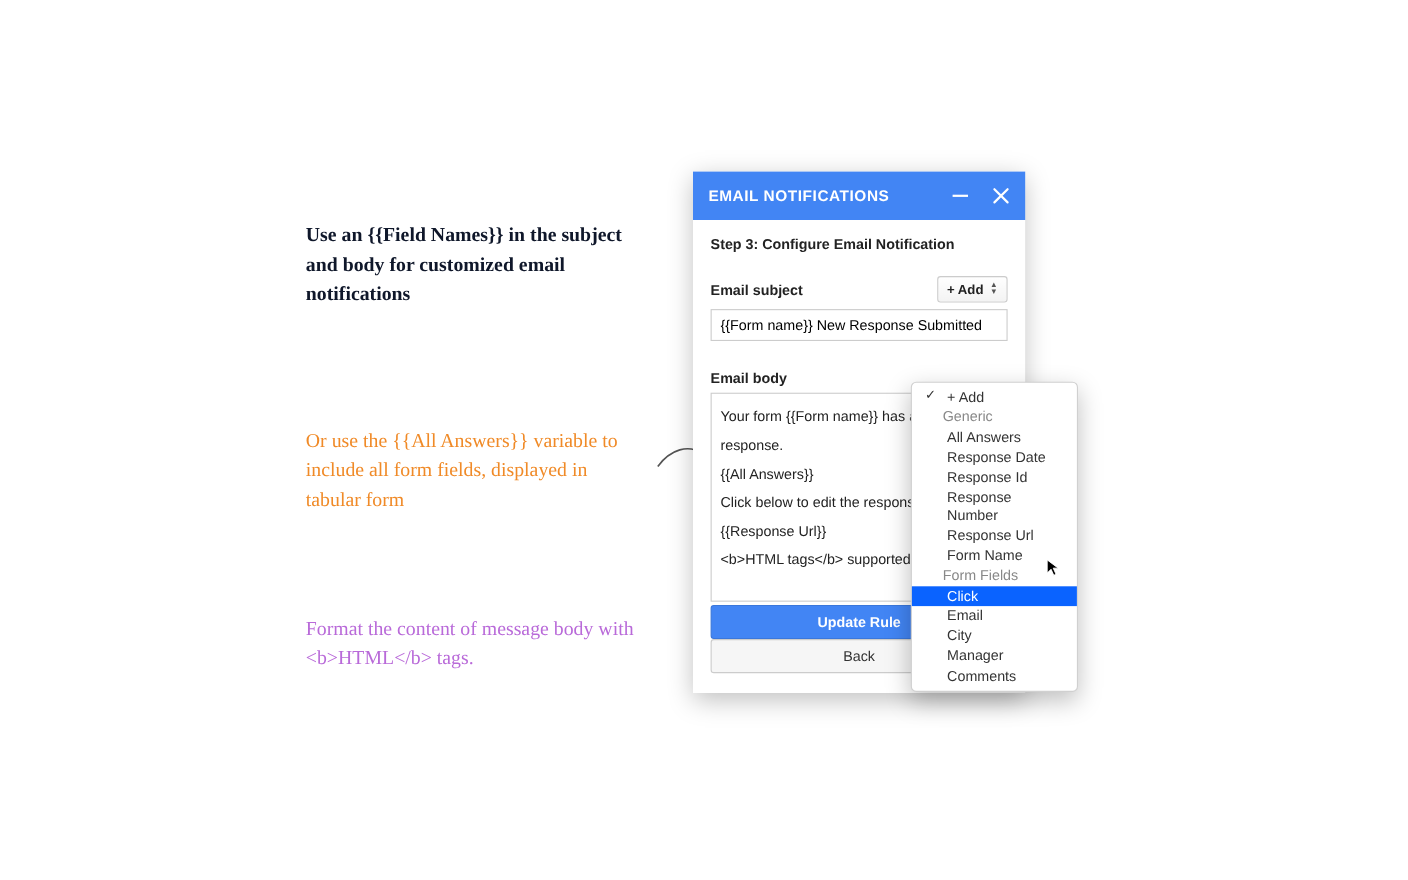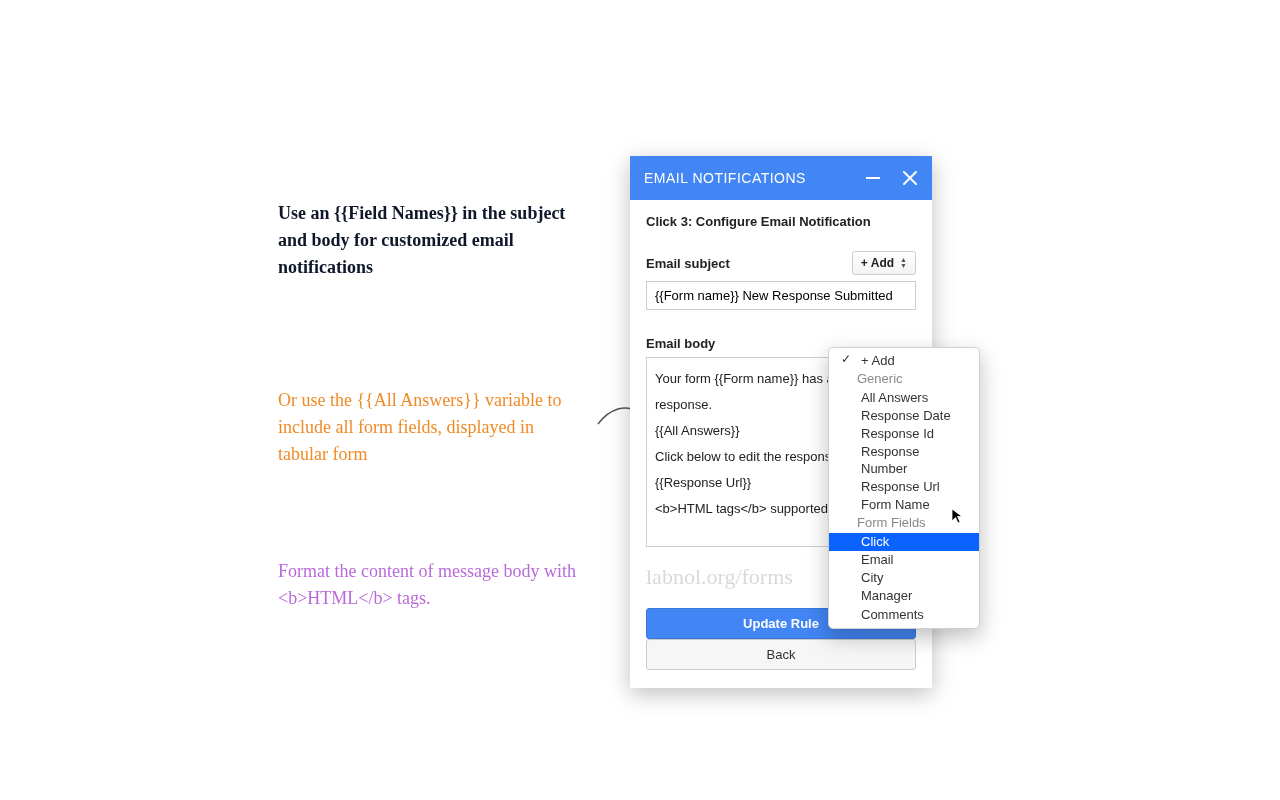--- a/index.html
+++ b/index.html
@@ -39,21 +39,21 @@
     font-size: 13px;
     color: #222;
   }
   .titlebar {
     background: #4285f4;
     color: #fff;
     height: 44px;
     display: flex;
     align-items: center;
     padding: 12px 14px;
-    font-weight: normal;
+    font-weight: bold;
     font-size: 14px;
     letter-spacing: 0.5px;
   }
   .titlebar .spacer { flex: 1; }
   .titlebar .minline {
     width: 14px; height: 2px; background: #fff; margin-right: 22px;
   }
   .titlebar .closex svg { width: 16px; height: 16px; display:block; }
 
   .dlgbody { padding: 14px 16px 18px; }
@@ -160,21 +160,21 @@
     <span class="spacer"></span>
     <span class="minline"></span>
     <span class="closex">
       <svg viewBox="0 0 16 16">
           <path d="M2 2 L14 14 M14 2 L2 14" stroke="#fff" stroke-width="2" stroke-linecap="round"></path>
         </svg>
     </span>
   </div>
 
   <div class="dlgbody">
-    <div class="step">Click 3: Configure Email Notification</div>
+    <div class="step">Step 3: Configure Email Notification</div>
 
     
     <div class="field-row">
       <span class="field-label">Email subject</span>
       <span class="add-btn">
         <span>+ Add</span>
         <span class="stepper">
             <span>▲</span>
             <span>▼</span>
           </span>
@@ -188,21 +188,20 @@
     <div class="field-row">
       <span class="field-label">Email body</span>
 
     </div>
     <textarea class="bodyarea" style="">Your form {{Form name}} has a new response.
 {{All Answers}}
 Click below to edit the response:
 {{Response Url}}
 &lt;b&gt;HTML tags&lt;/b&gt; supported</textarea>
 
-    <div class="watermark">labnol.org/forms</div>
 
     <div class="btnrow">
       <button class="btn btn-primary">Update Rule</button>
       <button class="btn btn-default">Back</button>
     </div>
   </div>
 </div>
 
 <div class="dropdown">
   <div class="dd-item check">+ Add</div>

